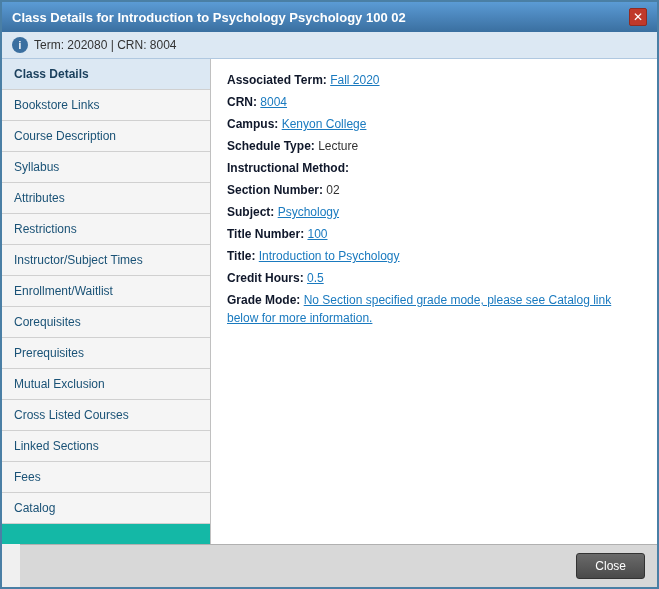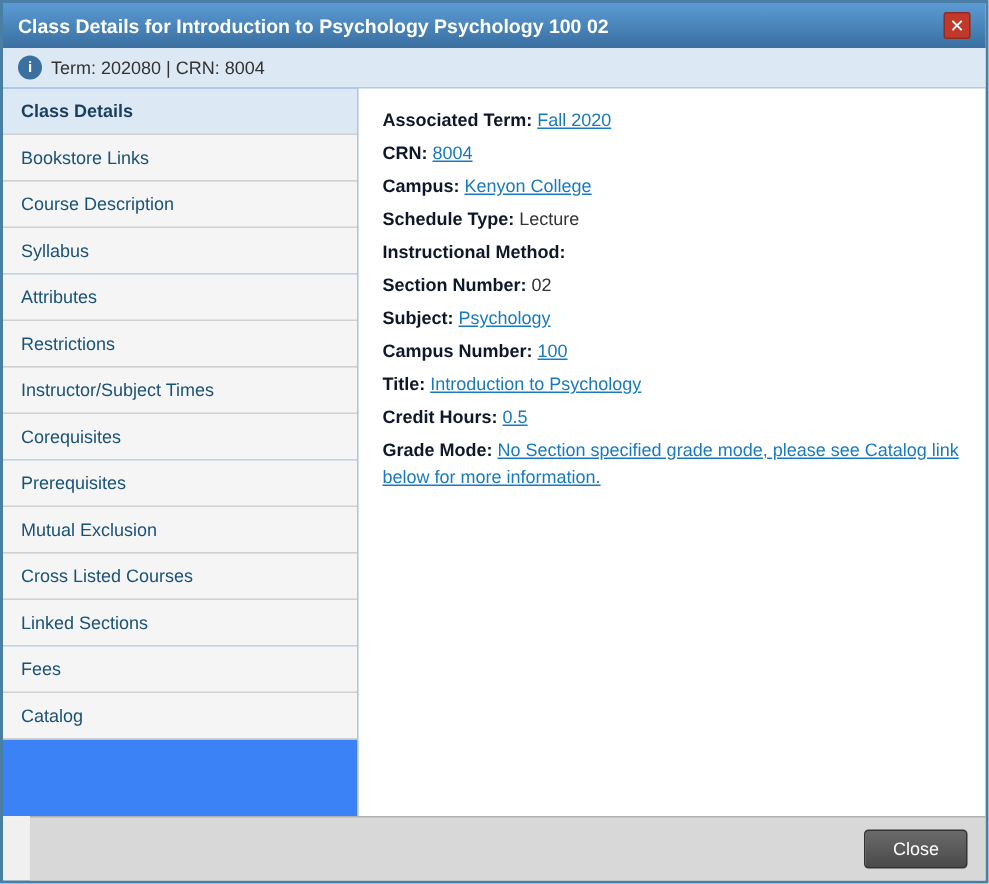--- a/index.html
+++ b/index.html
@@ -67,22 +67,22 @@
       flex-shrink: 0;
     }
 
     .body {
       display: flex;
       flex: 1;
       overflow: hidden;
     }
 
     .sidebar {
-      width: 237px;
-      background: #3b82f6;
+      width: 209px;
+      background: #14b8a6;
       border-right: 1px solid #c0c0c0;
       overflow-y: auto;
       flex-shrink: 0;
     }
 
     .sidebar-item {
       padding: 8px 12px;
       border-bottom: 1px solid #d0d0d0;
       cursor: pointer;
       color: #1a5276;
@@ -163,38 +163,39 @@
   <div class="body">
 
     <div class="sidebar">
     <div class="sidebar-item active">Class Details</div>
         <div class="sidebar-item">Bookstore Links</div>
         <div class="sidebar-item">Course Description</div>
         <div class="sidebar-item">Syllabus</div>
         <div class="sidebar-item">Attributes</div>
         <div class="sidebar-item">Restrictions</div>
         <div class="sidebar-item">Instructor/Subject Times</div>
+        <div class="sidebar-item">Enrollment/Waitlist</div>
         <div class="sidebar-item">Corequisites</div>
         <div class="sidebar-item">Prerequisites</div>
         <div class="sidebar-item">Mutual Exclusion</div>
         <div class="sidebar-item">Cross Listed Courses</div>
         <div class="sidebar-item">Linked Sections</div>
         <div class="sidebar-item">Fees</div>
         <div class="sidebar-item">Catalog</div>
       </div>
 
     <div class="main-content">
     <div class="detail-row"><span class="label">Associated Term: </span><span class="value-link">Fall 2020</span></div>
         <div class="detail-row"><span class="label">CRN: </span><span class="value-link">8004</span></div>
         <div class="detail-row"><span class="label">Campus: </span><span class="value-link">Kenyon College</span></div>
         <div class="detail-row"><span class="label">Schedule Type: </span><span class="value-normal">Lecture</span></div>
         <div class="detail-row"><span class="label">Instructional Method: </span><span class="value-normal"></span></div>
         <div class="detail-row"><span class="label">Section Number: </span><span class="value-normal">02</span></div>
         <div class="detail-row"><span class="label">Subject: </span><span class="value-link">Psychology</span></div>
-        <div class="detail-row"><span class="label">Campus Number: </span><span class="value-link">100</span></div>
+        <div class="detail-row"><span class="label">Title Number: </span><span class="value-link">100</span></div>
         <div class="detail-row"><span class="label">Title: </span><span class="value-link">Introduction to Psychology</span></div>
         <div class="detail-row"><span class="label">Credit Hours: </span><span class="value-link">0.5</span></div>
         <div class="detail-row"><span class="label">Grade Mode: </span><span class="value-link">No Section specified grade mode, please see Catalog link below for more information.</span></div>
       </div>
   </div>
 
   <div class="footer">
     <button class="close-button">Close</button>
   </div>
 </div>

